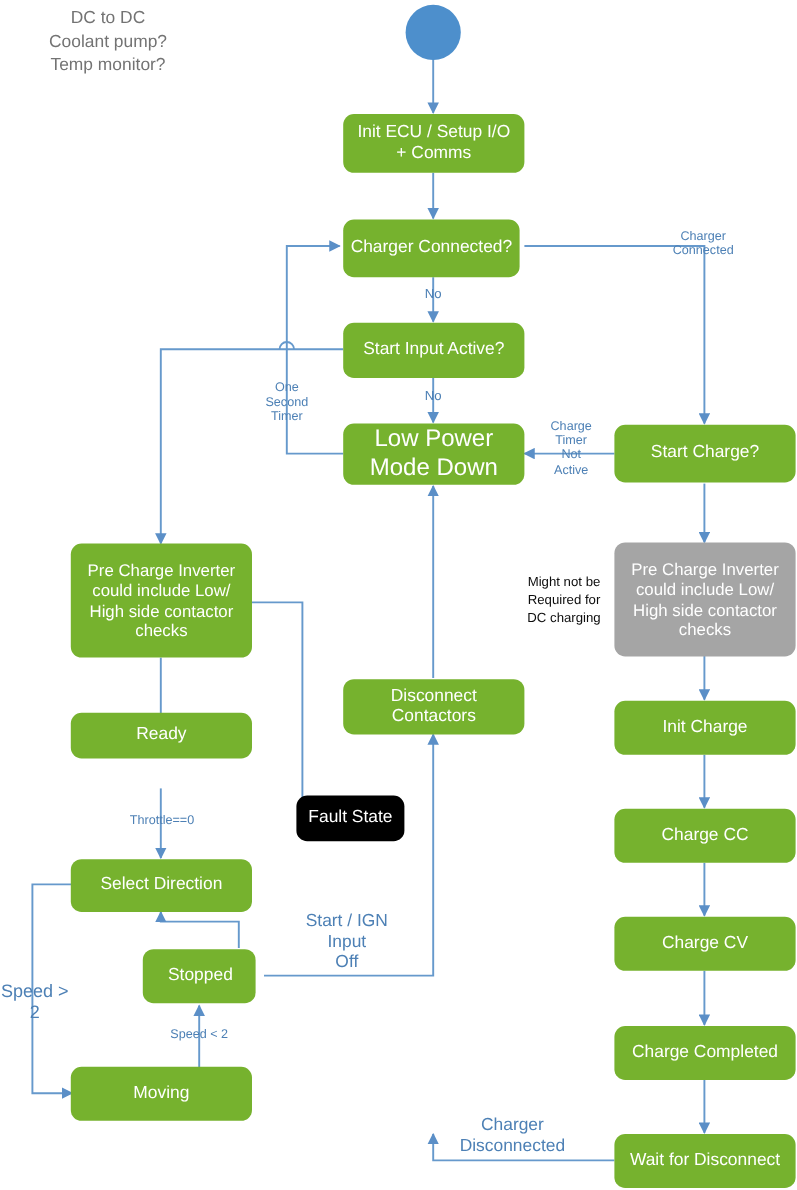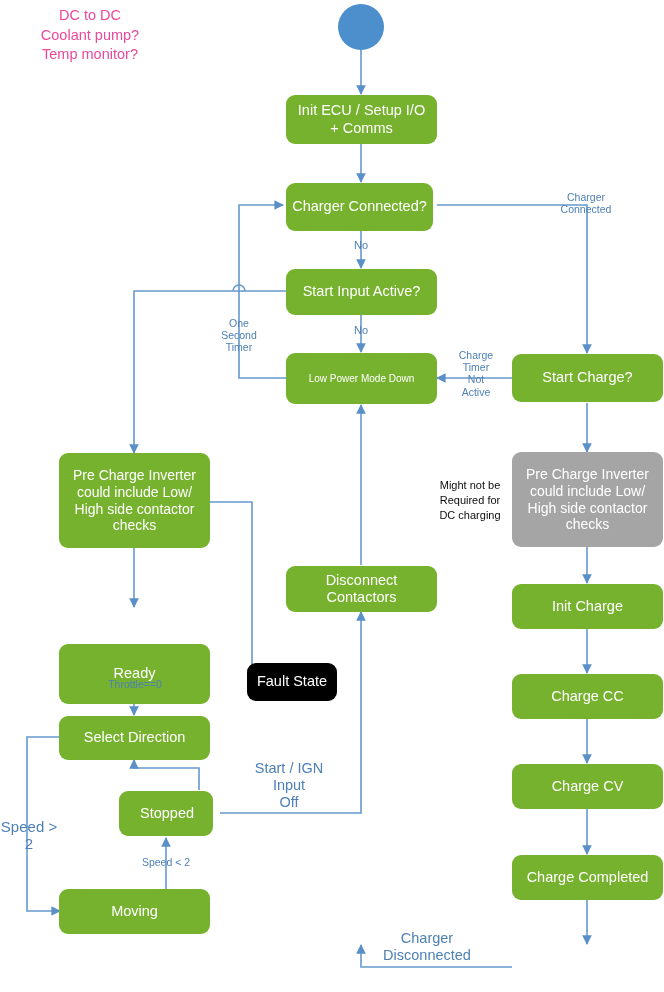--- a/index.html
+++ b/index.html
@@ -50,21 +50,21 @@
   .edge-label {
     position: absolute;
     color: #4D80B5;
     text-align: center;
     line-height: 1.16;
     white-space: pre-line;
     z-index: 4;
   }
   .note {
     position: absolute;
-    color: #ec4899;
+    color: #737373;
     text-align: center;
     line-height: 1.35;
     white-space: pre-line;
     z-index: 4;
   }
 </style>
 </head>
 <body>
 
 <div id="canvas">
@@ -142,41 +142,41 @@
   </div>
 
   <div class="node green" style="left:286px; top:183px; width:147px; height:48px; font-size:14.5px;">
     <span>Charger Connected?</span>
   </div>
 
   <div class="node green" style="left:286px; top:269px; width:151px; height:46px; font-size:14.5px;">
     <span>Start Input Active?</span>
   </div>
 
-  <div class="node green" style="left:286px; top:353px; width:151px; height:51px; font-size:10px;">
+  <div class="node green" style="left:286px; top:353px; width:151px; height:51px; font-size:20px;">
     <span>Low Power Mode Down</span>
   </div>
 
   <div class="node green" style="left:512px; top:354px; width:151px; height:48px; font-size:14.5px;">
     <span>Start Charge?</span>
   </div>
 
   <div class="node green" style="left:59px; top:453px; width:151px; height:95px; font-size:14px;">
     <span>Pre Charge Inverter could include Low/ High side contactor checks</span>
   </div>
 
   <div class="node gray" style="left:512px; top:452px; width:151px; height:95px; font-size:14px;">
     <span>Pre Charge Inverter could include Low/ High side contactor checks</span>
   </div>
 
   <div class="node green" style="left:286px; top:566px; width:151px; height:46px; font-size:14.5px;">
     <span>Disconnect Contactors</span>
   </div>
 
-  <div class="node green" style="left:59px; top:644px; width:151px; height:60px; font-size:14.5px;">
+  <div class="node green" style="left:59px; top:594px; width:151px; height:38px; font-size:14.5px;">
     <span>Ready</span>
   </div>
 
   <div class="node green" style="left:512px; top:584px; width:151px; height:45px; font-size:14.5px;">
     <span>Init Charge</span>
   </div>
 
   <div class="node orange" style="left:247px; top:663px; width:90px; height:38px; font-size:14.5px;">
     <span>Fault State</span>
   </div>
@@ -198,20 +198,23 @@
   </div>
 
   <div class="node green" style="left:512px; top:855px; width:151px; height:45px; font-size:14.5px;text-align:center;">
     <span>Charge Completed</span>
   </div>
 
   <div class="node green" style="left:59px; top:889px; width:151px; height:45px; font-size:14.5px;">
     <span>Moving</span>
   </div>
 
+  <div class="node green" style="left:512px; top:945px; width:151px; height:45px; font-size:14.5px;">
+    <span>Wait for Disconnect</span>
+  </div>
 
   <div class="edge-label" style="left:546px; top:191px; width:80px; font-size:10.5px;">Charger
 Connected</div>
 
   <div class="edge-label" style="left:340px; top:239px; width:42px; font-size:11px;">No</div>
 
   <div class="edge-label" style="left:340px; top:324px; width:42px; font-size:11px;">No</div>
 
   <div class="edge-label" style="left:207px; top:317px; width:64px; font-size:10.5px;">One
 Second

